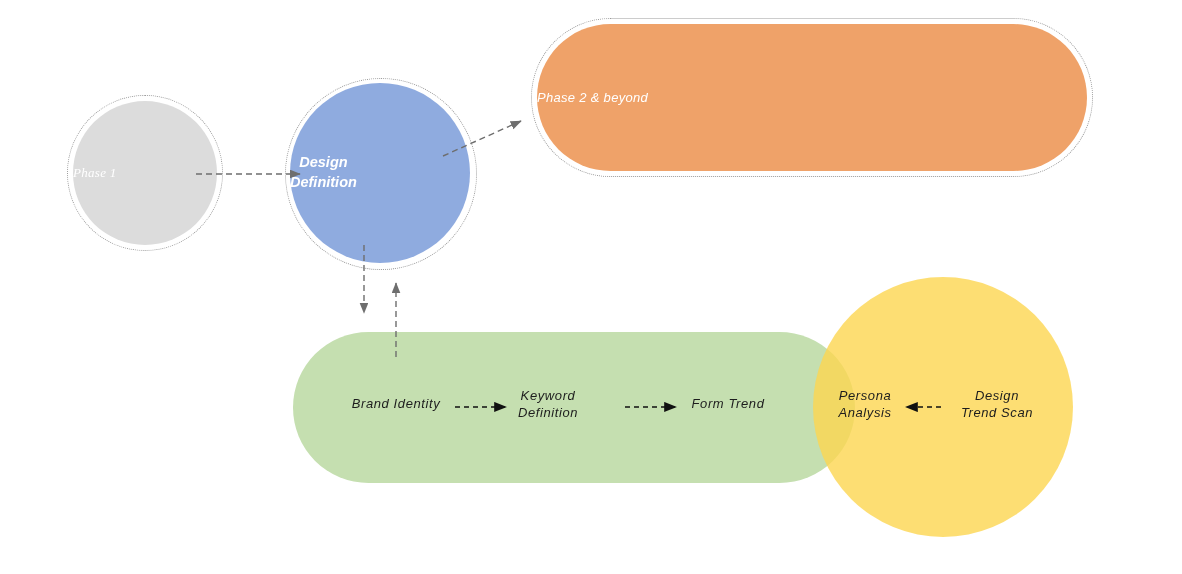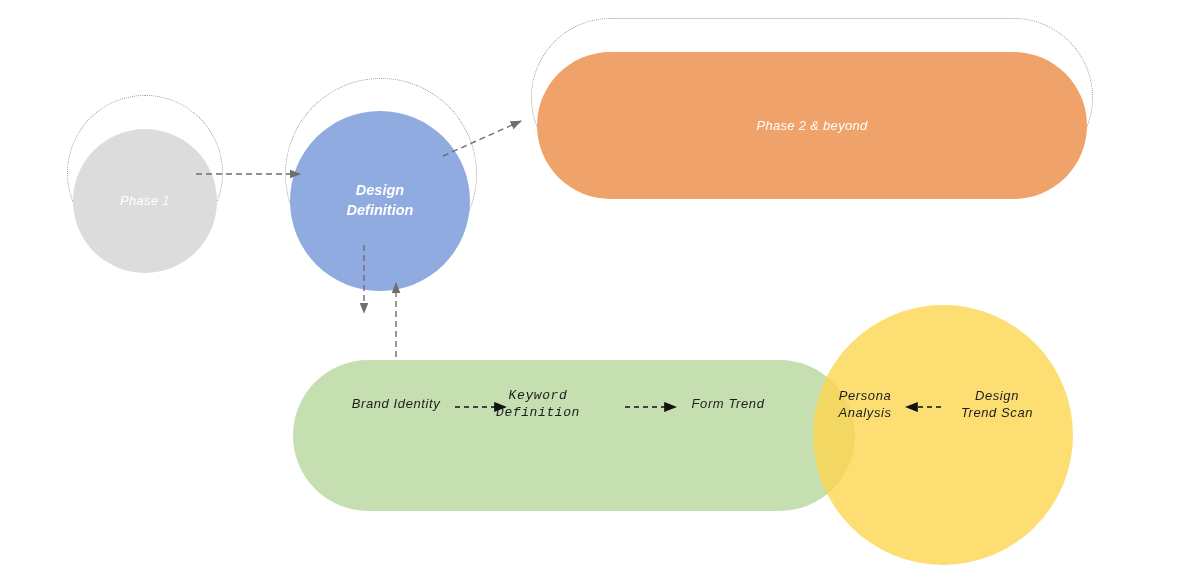--- a/index.html
+++ b/index.html
@@ -18,23 +18,22 @@
     background: #ffffff;
     overflow: hidden;
   }
 
   
   .node {
     position: absolute;
     box-sizing: border-box;
     display: flex;
     align-items: center;
-    justify-content: center;
+    justify-content: flex-start;
     text-align: center;
-    margin-top: 28px;
   }
   .ring {
     position: absolute;
     box-sizing: border-box;
     border: 1px dotted #9a9a9a;
     pointer-events: none;
   }
 
   
   #phase1-circle {
@@ -51,20 +50,21 @@
     width: 156px;
     height: 156px;
     border-radius: 50%;
   }
   #phase1-label {
     color: #ffffff;
     font-size: 13px;
     font-style: italic;
     letter-spacing: .3px;
     line-height: 1.25;
+    font-family: Liberation Serif, serif;
   }
 
   
   #design-direction-circle {
     left: 290px;
     top: 83px;
     width: 180px;
     height: 180px;
     border-radius: 50%;
     background: #8fabdf;
@@ -132,21 +132,21 @@
     position: absolute;
     color: #1d1d1d;
     font-size: 13px;
     font-style: italic;
     letter-spacing: .6px;
     line-height: 1.28;
     text-align: center;
     white-space: pre-line;
   }
   #label-brand-identity   { left: 346px; top: 396px; width: 100px; }
-  #label-keyword-def      { left: 488px; top: 388px; width: 100px; font-family: Liberation Mono, monospace; }
+  #label-keyword-def      { left: 498px; top: 388px; width: 100px; }
   #label-form-design      { left: 678px; top: 396px; width: 100px; }
   #label-persona-analysis { left: 820px; top: 388px; width: 90px;  }
   #label-trend-scan       { left: 946px; top: 388px; width: 102px; }
 
   
   #connectors {
     position: absolute;
     left: 0;
     top: 0;
     width: 1182px;

